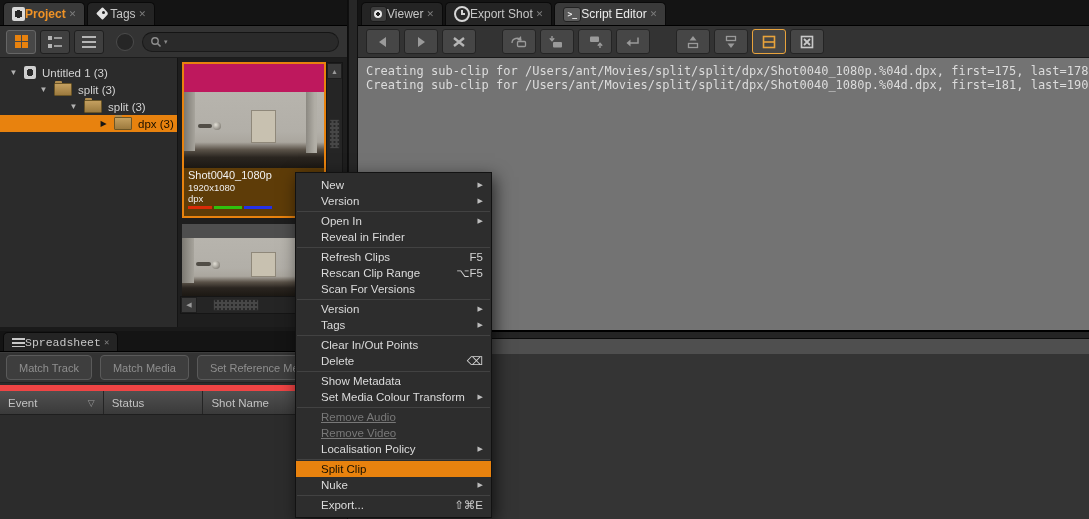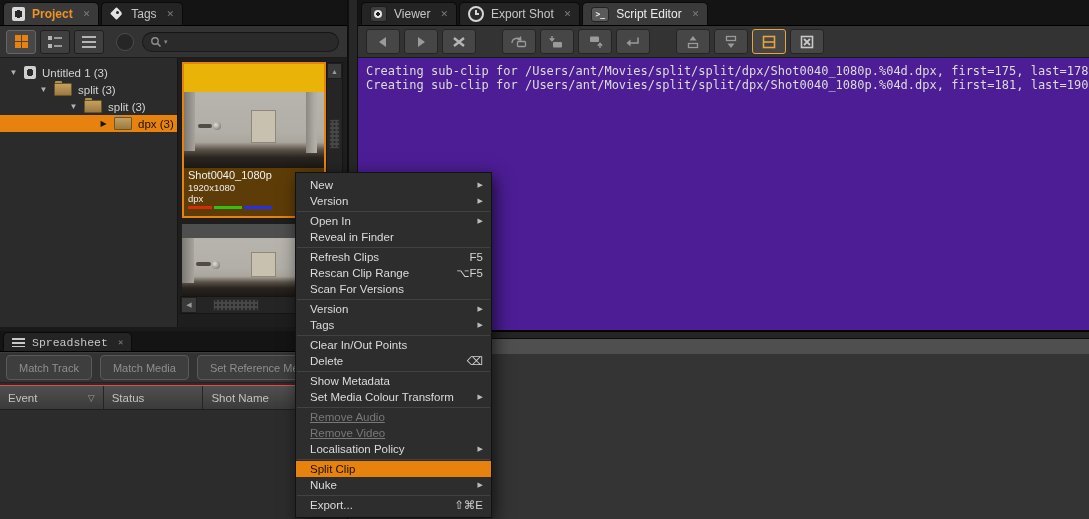--- a/index.html
+++ b/index.html
@@ -2,21 +2,21 @@
 <html><head>
 <meta charset="utf-8">
 <style>
   html,body{margin:0;padding:0;}
   body{width:1089px;height:519px;position:relative;overflow:hidden;background:#1a1a1a;
        font-family:"Liberation Sans",sans-serif;-webkit-font-smoothing:antialiased;}
   .panel{position:absolute;}
   
   .tabbar{position:absolute;left:0;right:0;top:0;height:26px;background:#141414;
           border-bottom:1px solid #000;display:flex;align-items:flex-end;padding-left:3px;box-sizing:border-box;}
-  .tab{height:22px;display:flex;align-items:center;gap:7px;padding:0 8px;margin-right:2px;
+  .tab{height:22px;display:flex;align-items:center;gap:0;padding:0 8px;margin-right:2px;
        background:#242424;border:1px solid #0a0a0a;border-bottom:none;border-radius:5px 5px 0 0;
        font-size:12px;color:#c6c6c6;white-space:nowrap;}
   .tab.active{background:#3a3a3a;color:#ececec;}
   .tab .close{color:#7d7d7d;font-size:9px;margin-left:3px;}
   .tab.accent-label .lbl{color:#ef9226;font-weight:bold;}
   
   .ic{display:inline-block;position:relative;}
   .ic-project{width:13px;height:14px;background:#d9d9d9;border-radius:2px;
       background-image:radial-gradient(circle at 50% 50%,#262626 0 4px,transparent 4px);}
   .ic-hamburger{width:13px;height:9px;background:repeating-linear-gradient(#c9c9c9 0 2px,transparent 2px 4px);} 
@@ -64,21 +64,21 @@
   .tree-row.selected{background:#e8820e;color:#191000;}
   .tw{width:11px;font-size:8px;color:#b2b2b2;text-align:center;margin-right:5px;flex:none;}
   .tree-row.selected .tw{color:#151515;}
   .ic-doc{width:12px;height:13px;background:#cfcfcf;border-radius:2px;flex:none;margin-right:6px;
       background-image:radial-gradient(circle at 50% 50%,#2b2b2b 0 3.5px,transparent 3.5px);}
   .ic-folder{width:16px;height:11px;background:linear-gradient(#c4a060,#9c7a3e);border-radius:1px;flex:none;
       margin-right:6px;position:relative;border:1px solid #6b5526;}
   .ic-folder::before{content:"";position:absolute;left:0;top:-3px;width:7px;height:2px;background:#b08d4f;border-radius:1px 1px 0 0;}
   
   #thumbs{position:absolute;left:178px;top:58px;right:0;bottom:0;background:#1e1e1e;}
-  #thumb1{position:absolute;left:4px;top:4px;width:140px;height:152px;border:2px solid #e8820e;background:#eab308;
+  #thumb1{position:absolute;left:4px;top:4px;width:140px;height:152px;border:2px solid #e8820e;background:#be185d;
       display:flex;flex-direction:column;}
   .clip-header{height:28px;flex:none;}
   .door-img{position:relative;flex:none;overflow:hidden;
       background:linear-gradient(180deg,#b7b4ad 0%,#b2afa8 52%,#aaa69e 66%,#5a5248 76%,#2a2520 86%,#1c1813 100%);}
   .door-img .frame-left{position:absolute;left:0;top:0;bottom:22%;width:8%;background:linear-gradient(90deg,#7b7871,#a7a49c);}
   .door-img .strip-right{position:absolute;right:5%;top:0;bottom:20%;width:8%;background:linear-gradient(90deg,#8b8881,#b1aea6 80%);}
   .door-img .sign{position:absolute;left:48%;top:24%;width:16%;height:40%;background:#c8c1b0;border:1px solid #8f887a;}
   .door-img .handle-bar{position:absolute;left:10%;top:42%;width:10%;height:4px;background:#514d46;border-radius:2px;}
   .door-img .knob{position:absolute;left:21%;top:39%;width:8px;height:8px;border-radius:50%;
       background:radial-gradient(circle at 35% 35%,#e2dfd6,#6a665e);}
@@ -109,43 +109,43 @@
   
   #vsplit{left:348px;top:0;width:10px;height:331px;background:#272727;border-left:1px solid #101010;border-right:1px solid #101010;box-sizing:border-box;}
   #vsplit .grip{position:absolute;left:2px;top:192px;width:4px;height:22px;background:#8f8f8f;border-radius:2px;}
   
   #editor-panel{left:358px;top:0;width:731px;height:331px;background:#333;border-bottom:1px solid #000;box-sizing:border-box;}
   #editor-toolbar{position:absolute;left:0;right:0;top:26px;height:32px;background:#333;border-bottom:1px solid #191919;
       display:flex;align-items:center;padding-left:8px;box-sizing:border-box;}
   .ed-btn{width:34px;height:25px;background:#464646;border:1px solid #242424;border-radius:3px;margin-right:4px;
       display:flex;align-items:center;justify-content:center;box-sizing:border-box;}
   .ed-gap{width:22px;flex:none;}
-  #script-output{position:absolute;left:0;right:0;top:58px;bottom:0;margin:0;background:#4c1d95;
+  #script-output{position:absolute;left:0;right:0;top:58px;bottom:0;margin:0;background:#737373;
       font:12px/14px "DejaVu Sans Mono",monospace;color:#dcdcdc;padding:6px 8px;white-space:pre;overflow:hidden;}
   
   #spreadsheet-panel{left:0;top:331px;width:348px;height:188px;background:#2c2c2c;border-right:1px solid #0d0d0d;box-sizing:border-box;}
   #spreadsheet-panel .tabbar{height:21px;font-family:Liberation Mono, monospace;}
   #spreadsheet-panel .tab{height:18px;font-size:11.5px;}
   #ss-toolbar{position:absolute;left:0;right:0;top:21px;height:31px;background:#333;border-top:1px solid #3d3d3d;
       border-bottom:1px solid #222;display:flex;align-items:center;padding-left:6px;box-sizing:border-box;}
   .ss-btn{height:23px;background:#3e3e3e;border:1px solid #5a5a5a;border-radius:4px;color:#8f8f8f;
       font-size:11px;padding:0 12px;margin-right:8px;display:flex;align-items:center;}
-  #ss-header{position:absolute;left:0;right:0;top:54px;height:23px;display:flex;border-top:1px solid #ef4444;border-bottom:1px solid #1e1e1e;}
+  #ss-header{position:absolute;left:0;right:0;top:54px;height:23px;display:flex;border-top:6px solid #ef4444;border-bottom:1px solid #1e1e1e;}
   .ss-col{background:linear-gradient(#505050,#3a3a3a);border-right:1px solid #242424;display:flex;align-items:center;
       padding:0 8px;font-size:11.5px;color:#c2c2c2;box-sizing:border-box;}
   .ss-col .sort{margin-left:auto;color:#9a9a9a;font-size:9px;}
   
   #bottom-right{left:348px;top:331px;right:0;bottom:0;width:741px;background:#343434;}
   #bottom-right .edge{position:absolute;left:0;right:0;top:0;height:8px;background:#242424;
       border-top:1px solid #000;border-bottom:1px solid #0c0c0c;box-sizing:border-box;}
   #bottom-right .band{position:absolute;left:0;right:0;top:8px;height:15px;background:#4f4f4f;}
   
   #context-menu{position:absolute;left:295px;top:172px;width:197px;background:#2d2d2d;border:1px solid #121212;
       box-shadow:3px 5px 16px rgba(0,0,0,.65);padding:4px 0;z-index:60;box-sizing:border-box;}
-  .menu-item{height:16px;display:flex;align-items:center;padding:0 8px 0 14px;font-size:11.5px;color:#dbdbdb;white-space:nowrap;}
+  .menu-item{height:16px;display:flex;align-items:center;padding:0 8px 0 25px;font-size:11.5px;color:#dbdbdb;white-space:nowrap;}
   .menu-item .m-lbl{flex:1;}
   .menu-item .m-sc{color:#d2d2d2;}
   .menu-item .m-sub{font-size:7px;color:#bdbdbd;margin-left:8px;}
   .menu-item.disabled{color:#787878;text-decoration:underline;}
   .menu-item.highlight{background:#e8820e;color:#161000;}
   .menu-sep{border-top:1px solid #424242;margin:1.5px 1px;}
   svg{display:block;}
 </style>
 </head>
 <body>

